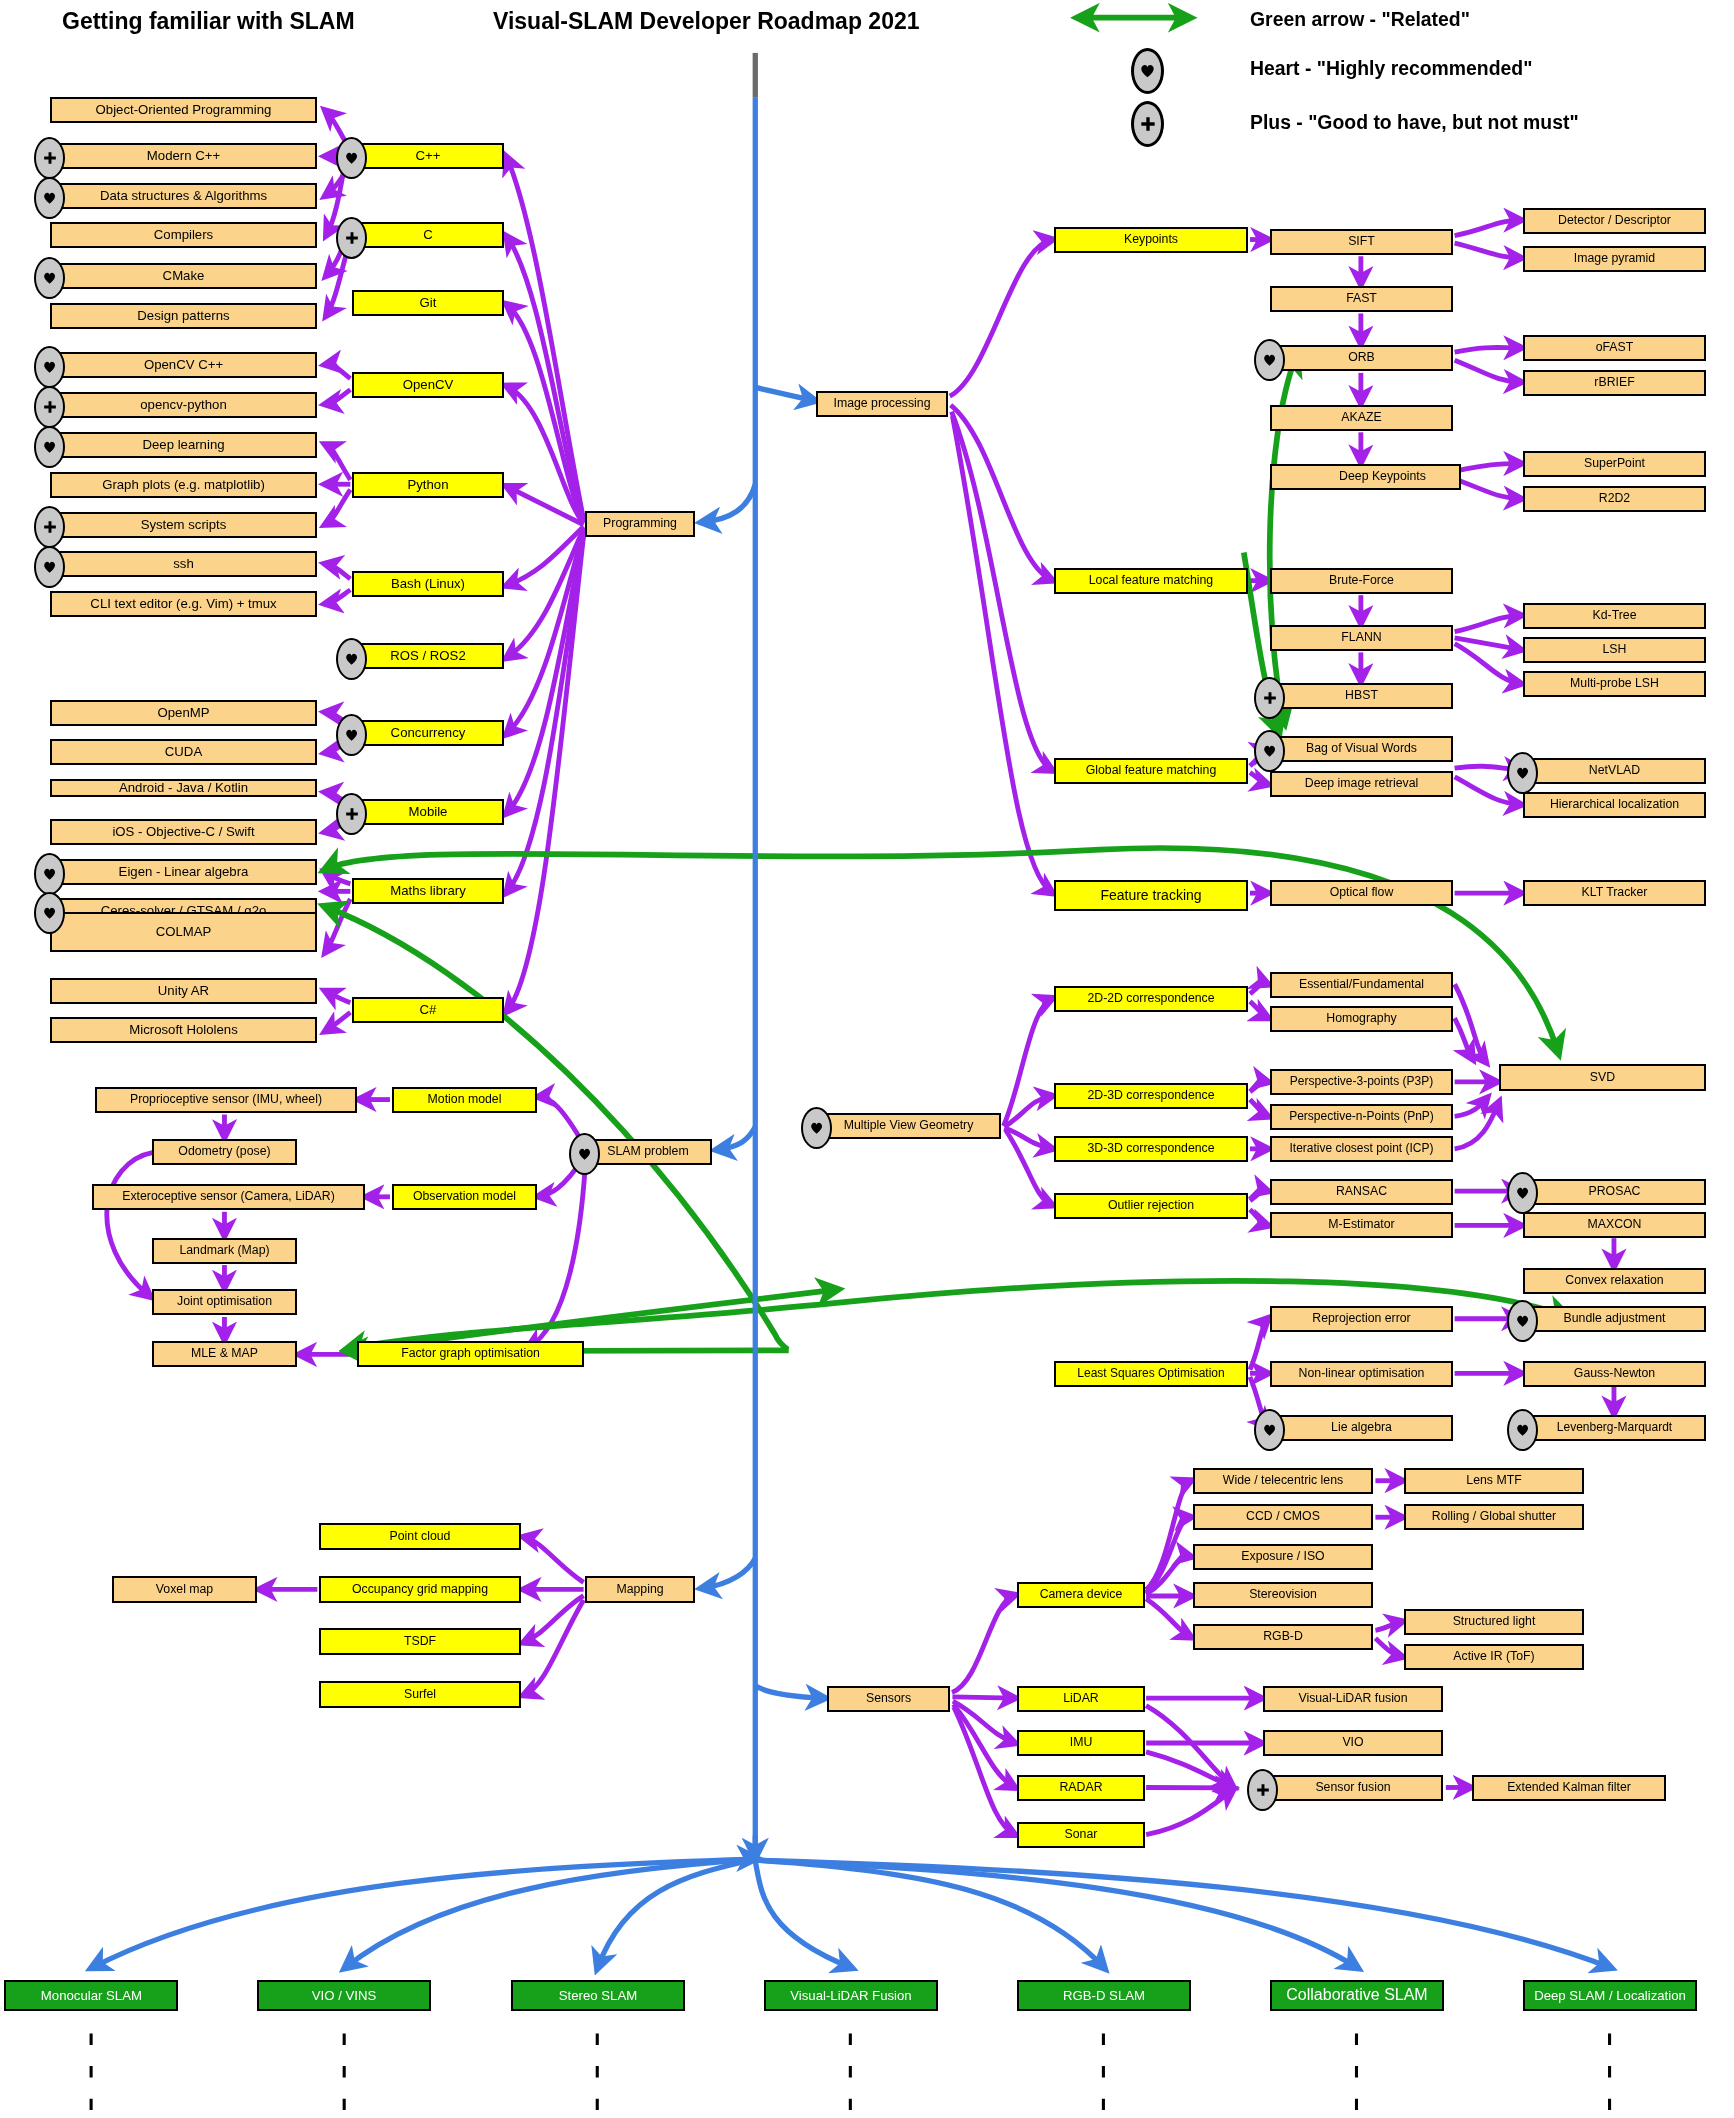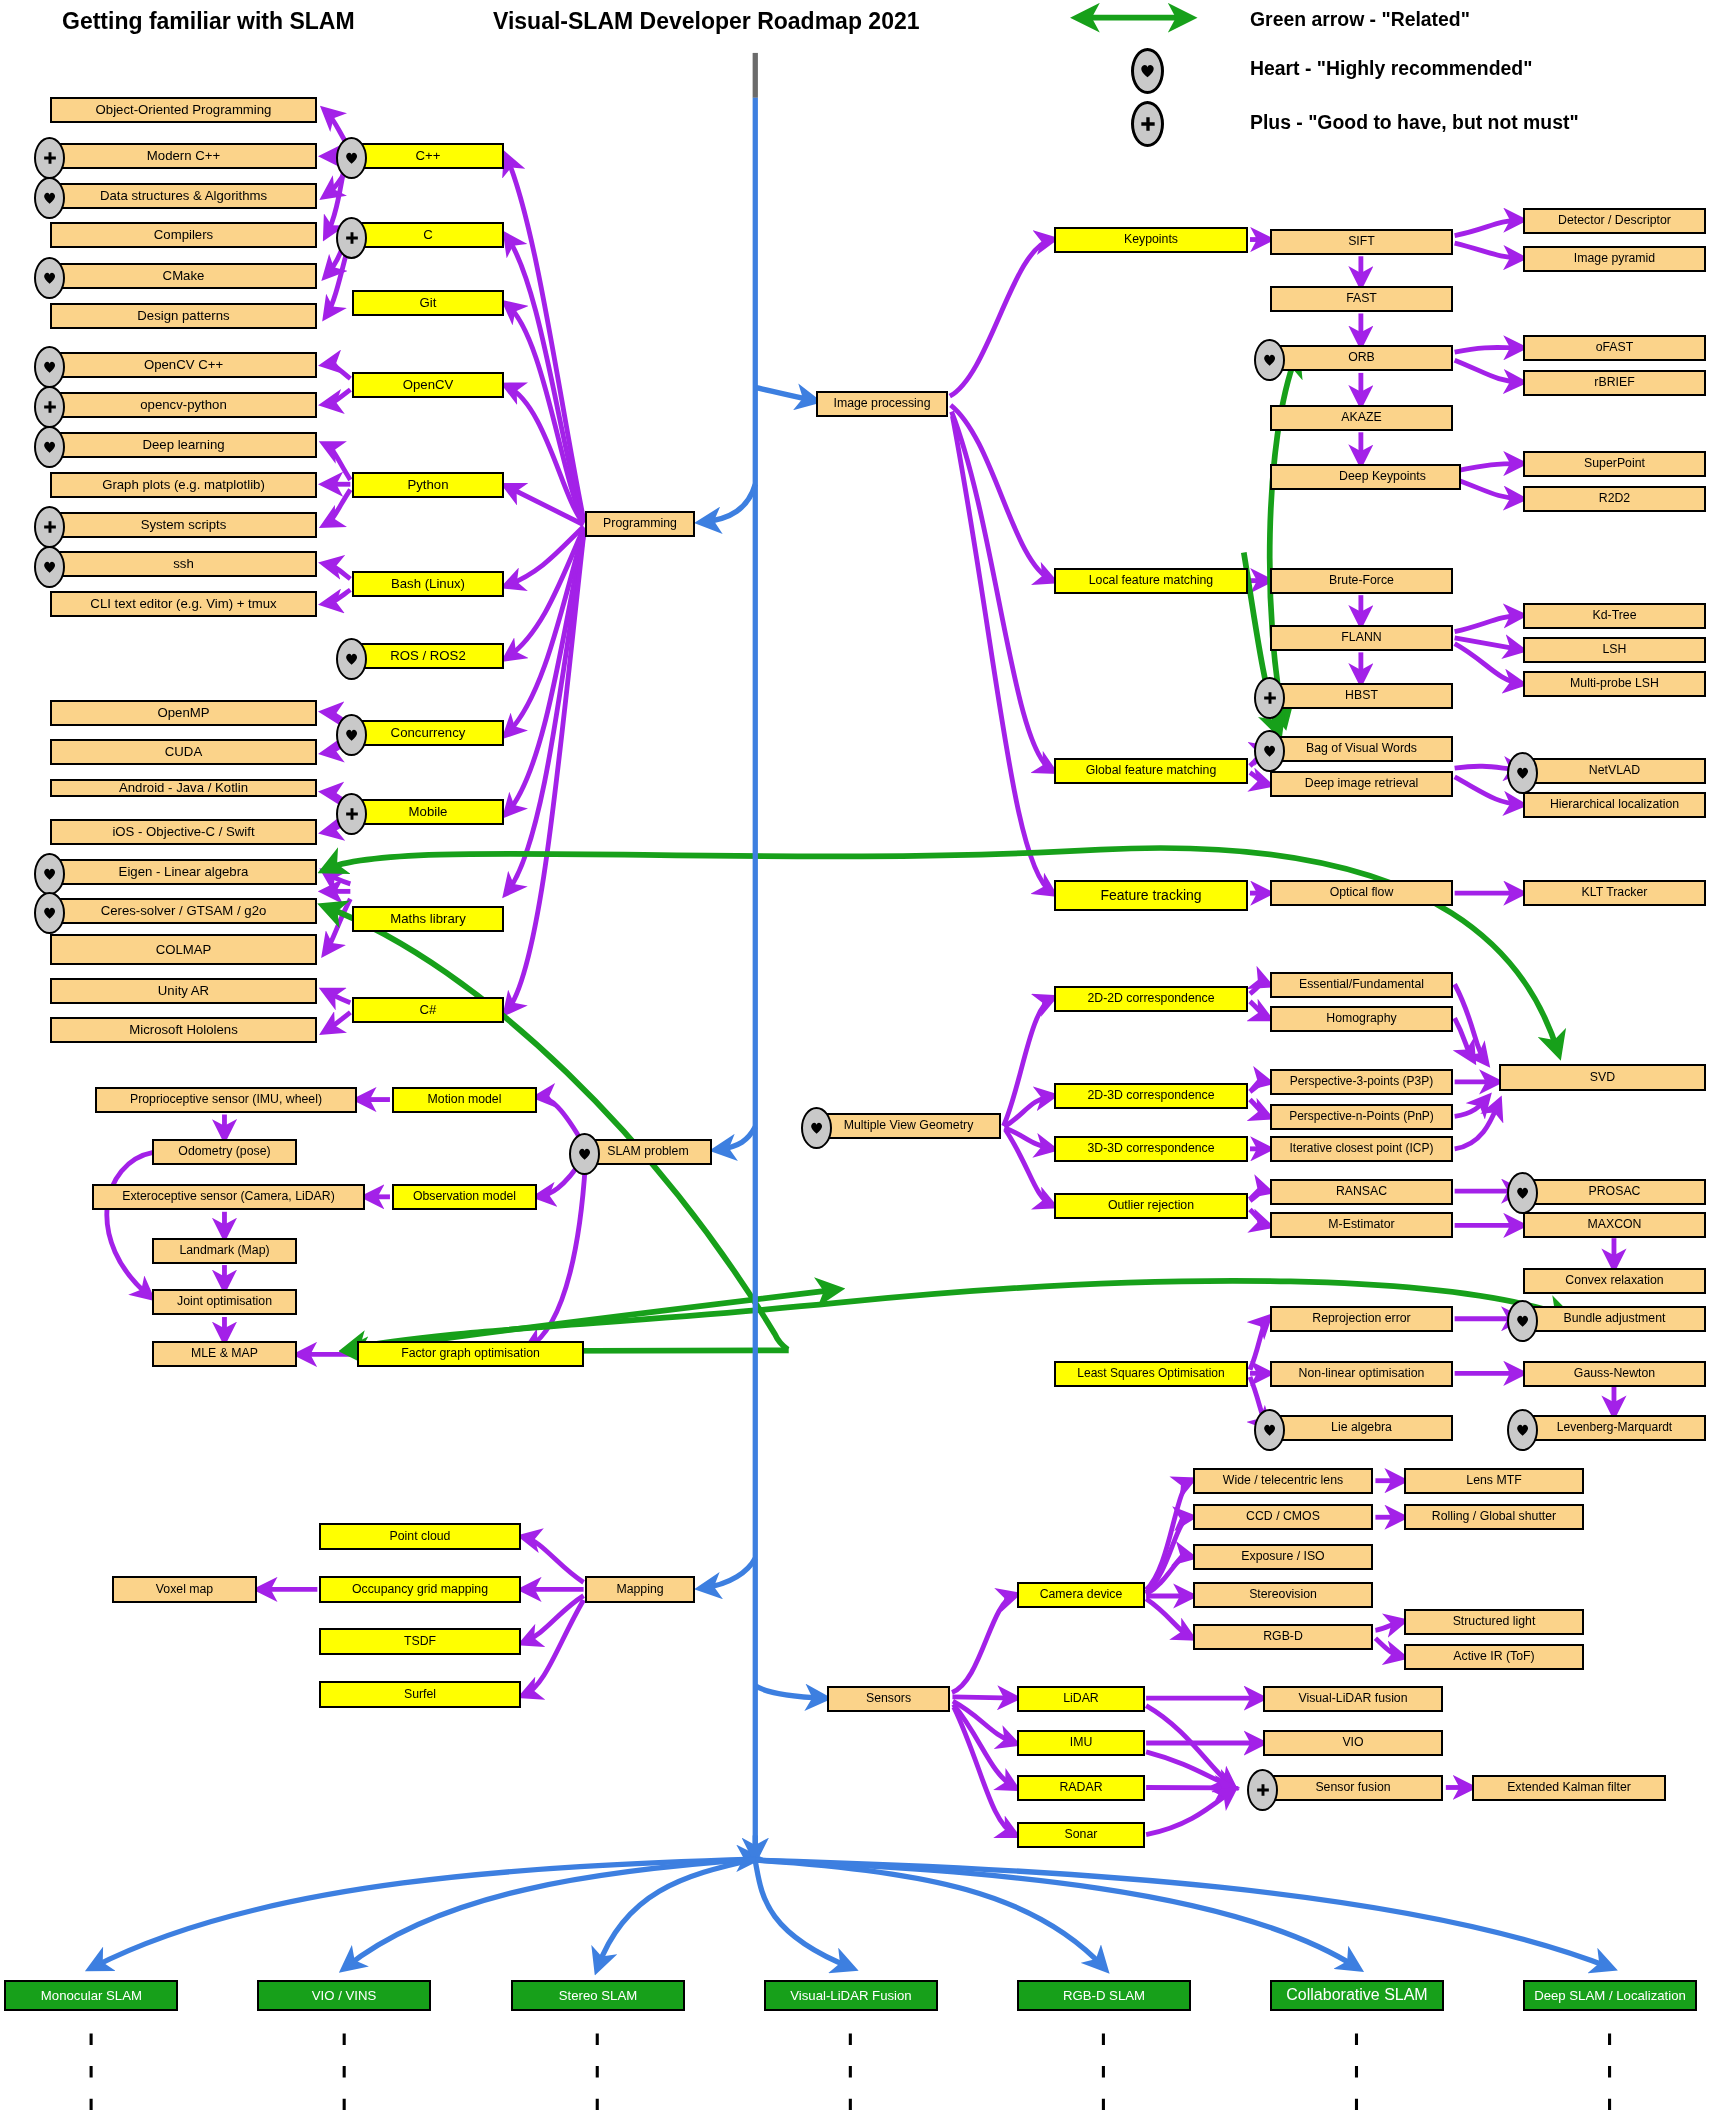--- a/index.html
+++ b/index.html
@@ -361,21 +361,21 @@
         </svg>
       </div>
       <div class="node orange" style="left: 50px; top: 898px; width: 267px; height: 26.4px; font-size: 13.2px;">
         <span style="padding: 0px 3.5px;">Ceres-solver / GTSAM / g2o</span>
       </div>
       <div class="badge" style="left: 34px; top: 892px;">
         <svg width="13.2" height="12.3" viewBox="0 0 24 22">
           <path d="M12 21 C 2 13 0 7 4 3 C 7 0 11 1 12 5 C 13 1 17 0 20 3 C 24 7 22 13 12 21 Z" fill="#000"></path>
         </svg>
       </div>
-      <div class="node orange" style="left: 50px; top: 934px; width: 267px; height: 31px; font-size: 13.2px;">
+      <div class="node orange" style="left: 50px; top: 912px; width: 267px; height: 40px; font-size: 13.2px;">
         <span style="padding: 0px 3.5px;">COLMAP</span>
       </div>
       <div class="node orange" style="left: 50px; top: 978px; width: 267px; height: 26.4px; font-size: 13.2px;">
         <span style="padding: 0px 3.5px;">Unity AR</span>
       </div>
       <div class="node orange" style="left: 50px; top: 1017px; width: 267px; height: 26.4px; font-size: 13.2px;">
         <span style="padding: 0px 3.5px;">Microsoft Hololens</span>
       </div>
       <div class="node yellow" style="left: 352px; top: 143px; width: 152px; height: 26.4px; font-size: 13.2px;">
         <span style="padding: 0px 3.5px;">C++</span>
@@ -422,21 +422,21 @@
         </svg>
       </div>
       <div class="node yellow" style="left: 352px; top: 799px; width: 152px; height: 26.4px; font-size: 13.2px;">
         <span style="padding: 0px 3.5px;">Mobile</span>
       </div>
       <div class="badge" style="left: 336px; top: 793px;">
         <svg width="14" height="14" viewBox="0 0 24 24">
           <path d="M9.5 2 H14.5 V9.5 H22 V14.5 H14.5 V22 H9.5 V14.5 H2 V9.5 H9.5 Z" fill="#000"></path>
         </svg>
       </div>
-      <div class="node yellow" style="left: 352px; top: 878px; width: 152px; height: 26.4px; font-size: 13.2px; margin-top: 28px;">
+      <div class="node yellow" style="left: 352px; top: 878px; width: 152px; height: 26.4px; font-size: 13.2px;">
         <span style="padding: 0px 3.5px;">Maths library</span>
       </div>
       <div class="node yellow" style="left: 352px; top: 997px; width: 152px; height: 26.4px; font-size: 13.2px;">
         <span style="padding: 0px 3.5px;">C#</span>
       </div>
       <div class="node orange" style="left: 585px; top: 511px; width: 110px; height: 25.5px; font-size: 12.3px;">
         <span style="padding: 0px 3.5px;">Programming</span>
       </div>
       <div class="node orange" style="left: 95px; top: 1087px; width: 262px; height: 25.5px; font-size: 12.3px;">
         <span style="padding: 0px 3.5px;">Proprioceptive sensor (IMU, wheel)</span>

